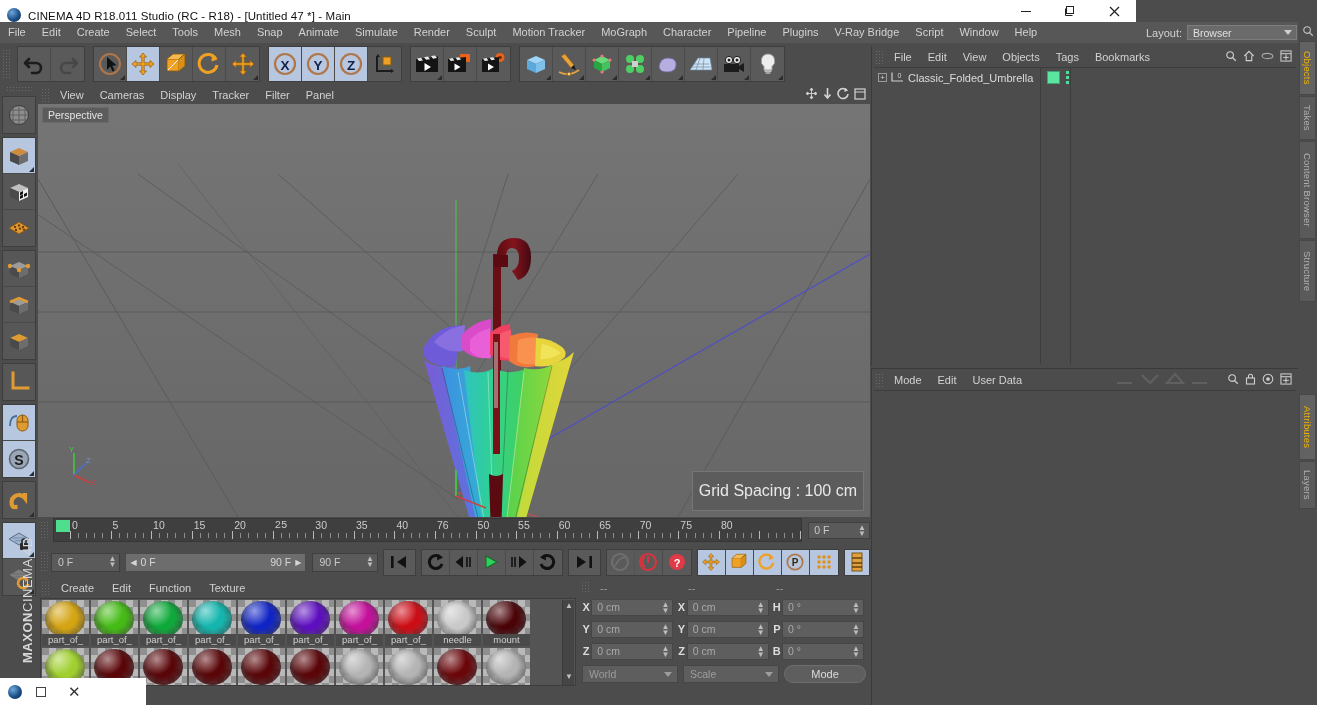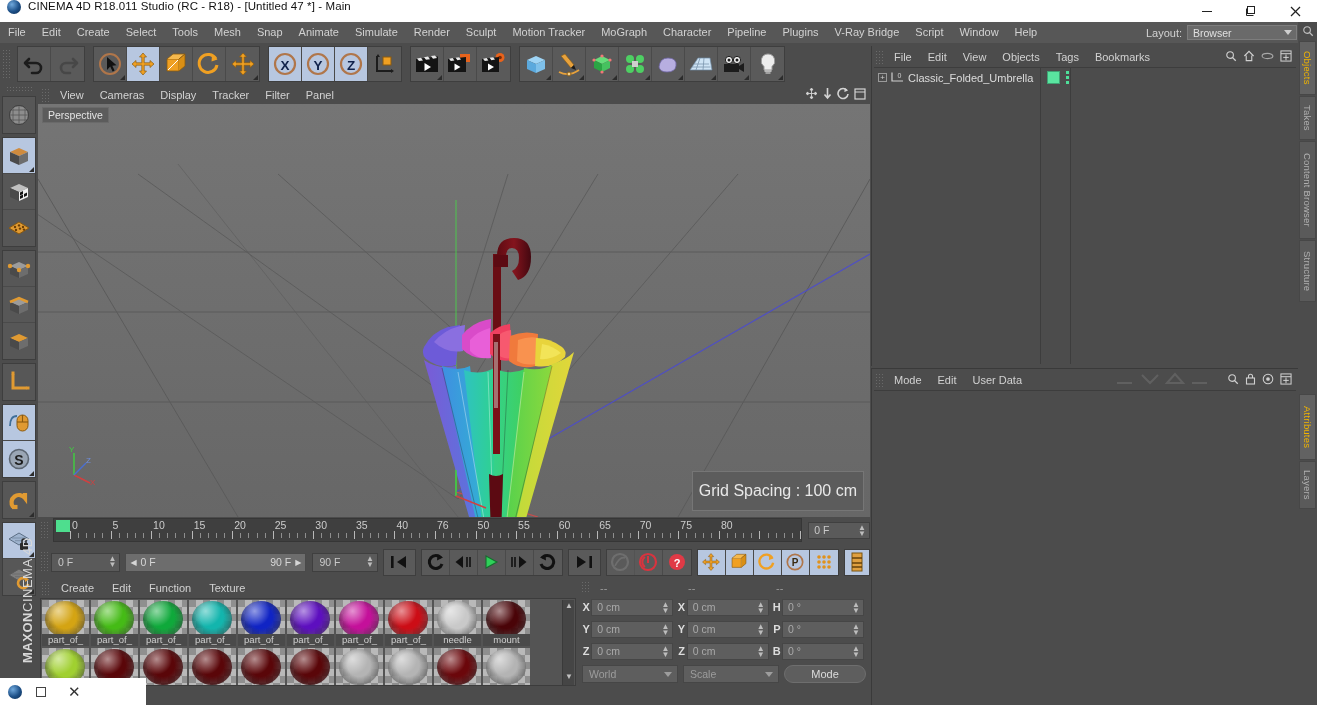--- a/index.html
+++ b/index.html
@@ -7,22 +7,22 @@
   body {
     width:1317px; height:705px; overflow:hidden;
     font-family:"Liberation Sans", sans-serif;
     font-size:11px; color:#c8c8c8;
     -webkit-font-smoothing:antialiased;
   }
   .app { position:relative; width:1317px; height:705px; background:#4c4c4c; }
 
   
   .titlebar{
-    position:absolute; left:0; top:0; width:1317px; height:22px;
-    background:#ffffff; display:flex; align-items:flex-start;
+    position:absolute; left:0; top:0; width:1136px; height:22px;
+    background:#ffffff; display:flex; align-items:flex-end;
   }
   .tb-ico{ width:14px;height:14px;margin-left:7px;margin-right:7px;border-radius:50%;
     background:radial-gradient(circle at 35% 32%, #6fa8dc 0%, #1c4f87 55%, #0d2b4d 100%); flex:0 0 auto;}
   .tb-title{ color:#111; font-size:11.5px; letter-spacing:.1px; white-space:nowrap; }
   .tb-btns{ margin-left:auto; display:flex; height:22px; }
   .tb-btn{ width:44px; height:22px; display:flex; align-items:center; justify-content:center;
     color:#222; font-size:13px; line-height:1; }
   .tb-btn svg{ display:block; }
 
   
@@ -865,21 +865,21 @@
         <div class="tl-tick" style="left: 713.6px;"></div>
         <div class="tl-tick" style="left: 721.7px;"></div>
         <div class="tl-tick" style="left: 729.8px;"></div>
         <div class="tl-tick" style="left: 737.9px;"></div>
         <div class="tl-tick maj" style="left: 746px;"></div>
         <div class="tl-num" style="left: 18px;">0</div>
         <div class="tl-num" style="left: 58.5556px;">5</div>
         <div class="tl-num" style="left: 99.1111px;">10</div>
         <div class="tl-num" style="left: 139.667px;">15</div>
         <div class="tl-num" style="left: 180.222px;">20</div>
-        <div class="tl-num" style="left: 220.778px;">25</div>
+        <div class="tl-num" style="left: 220.778px; font-family: Liberation Mono, monospace;">25</div>
         <div class="tl-num" style="left: 261.333px;">30</div>
         <div class="tl-num" style="left: 301.889px;">35</div>
         <div class="tl-num" style="left: 342.444px;">40</div>
         <div class="tl-num" style="left: 383px;">76</div>
         <div class="tl-num" style="left: 423.556px;">50</div>
         <div class="tl-num" style="left: 464.111px;">55</div>
         <div class="tl-num" style="left: 504.667px;">60</div>
         <div class="tl-num" style="left: 545.222px;">65</div>
         <div class="tl-num" style="left: 585.778px;">70</div>
         <div class="tl-num" style="left: 626.333px;">75</div>

